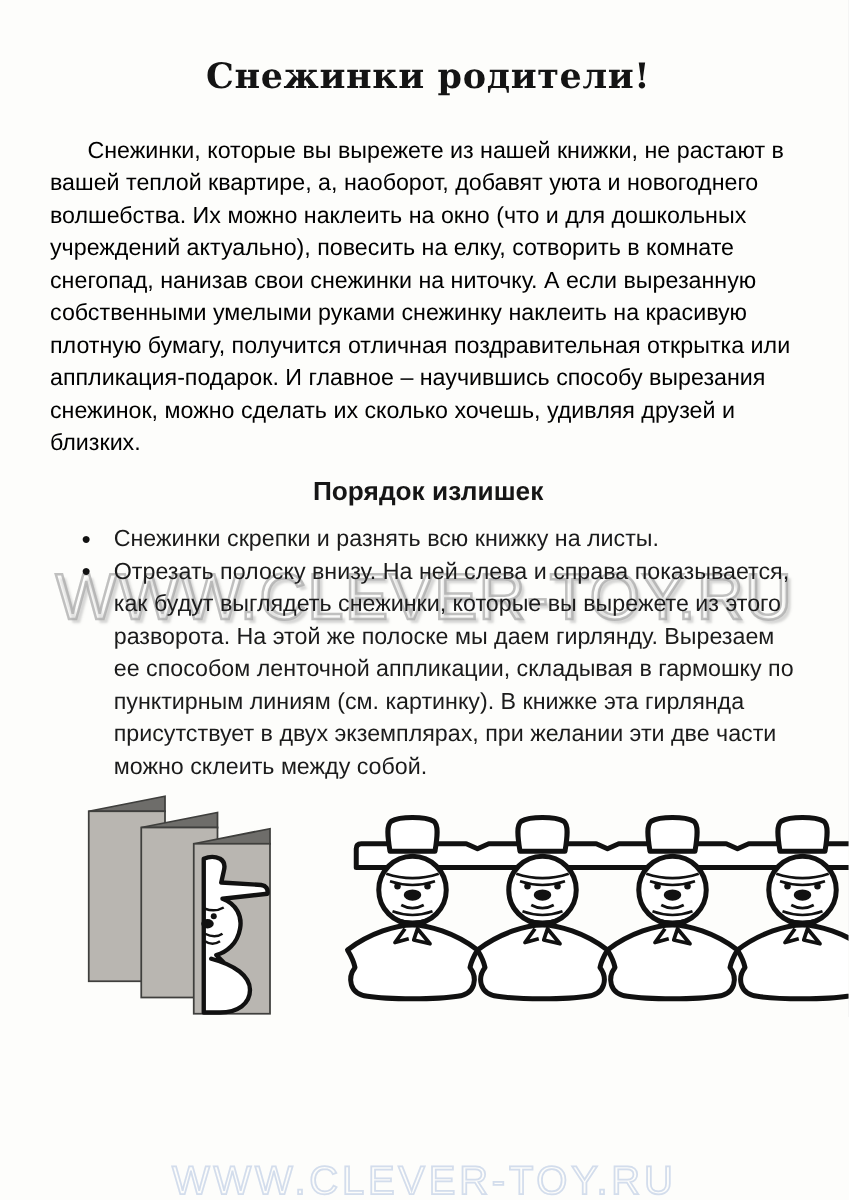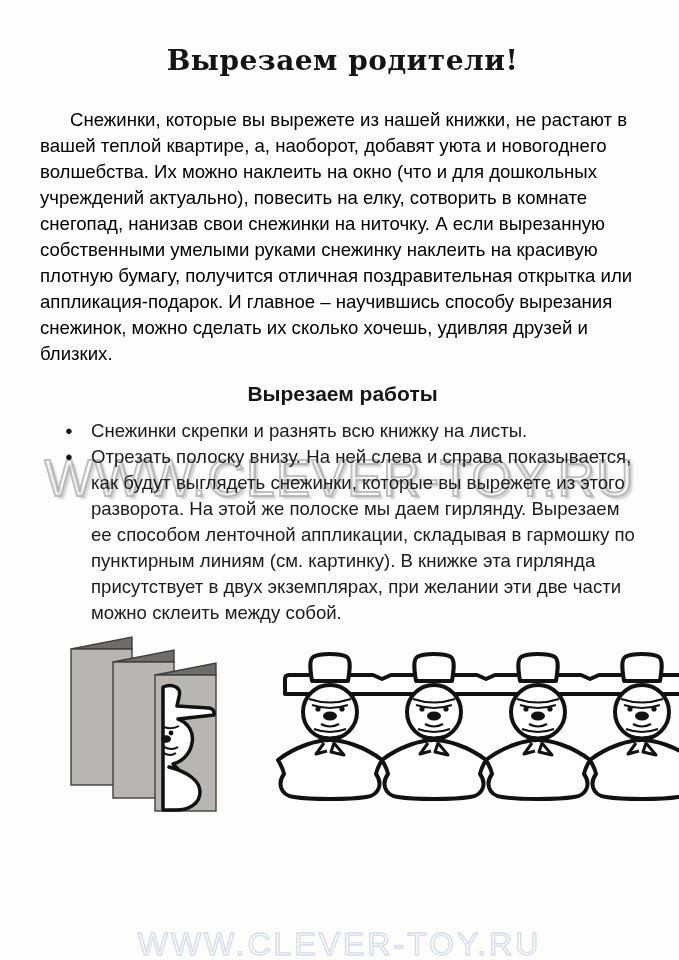--- a/index.html
+++ b/index.html
@@ -99,25 +99,25 @@
 </head>
 <body>
 
 <div class="page">
 
   <div class="watermark wm-mid">WWW.CLEVER-TOY.RU</div>
   <div class="watermark wm-bottom">WWW.CLEVER-TOY.RU</div>
 
   <div class="content">
 
-    <h1 class="page-title">Вырезаем родители!</h1>
+    <h1 class="page-title">Снежинки родители!</h1>
 
     <p class="para indent intro">Снежинки, которые вы вырежете из нашей книжки, не растают в вашей теплой квартире, а, наоборот, добавят уюта и новогоднего волшебства. Их можно наклеить на окно (что и для дошкольных учреждений актуально), повесить на елку, сотворить в комнате снегопад, нанизав свои снежинки на ниточку. А если вырезанную собственными умелыми руками снежинку наклеить на красивую плотную бумагу, получится отличная поздравительная открытка или аппликация-подарок. И главное – научившись способу вырезания снежинок, можно сделать их сколько хочешь, удивляя друзей и близких.</p>
 
-    <h2 class="section-heading">Вырезаем работы</h2>
+    <h2 class="section-heading">Порядок излишек</h2>
 
     <ul class="instructions">
       <li>
         <span class="dot">●</span>
         <span class="li-text">Снежинки скрепки и разнять всю книжку на листы.</span>
       </li>
       <li>
         <span class="dot">●</span>
         <span class="li-text">Отрезать полоску внизу. На ней слева и справа показывается, как будут выглядеть снежинки, которые вы вырежете из этого разворота. На этой же полоске мы даем гирлянду. Вырезаем ее способом ленточной аппликации, складывая в гармошку по пунктирным линиям (см. картинку). В книжке эта гирлянда присутствует в двух экземплярах, при желании эти две части можно склеить между собой.</span>
       </li>

